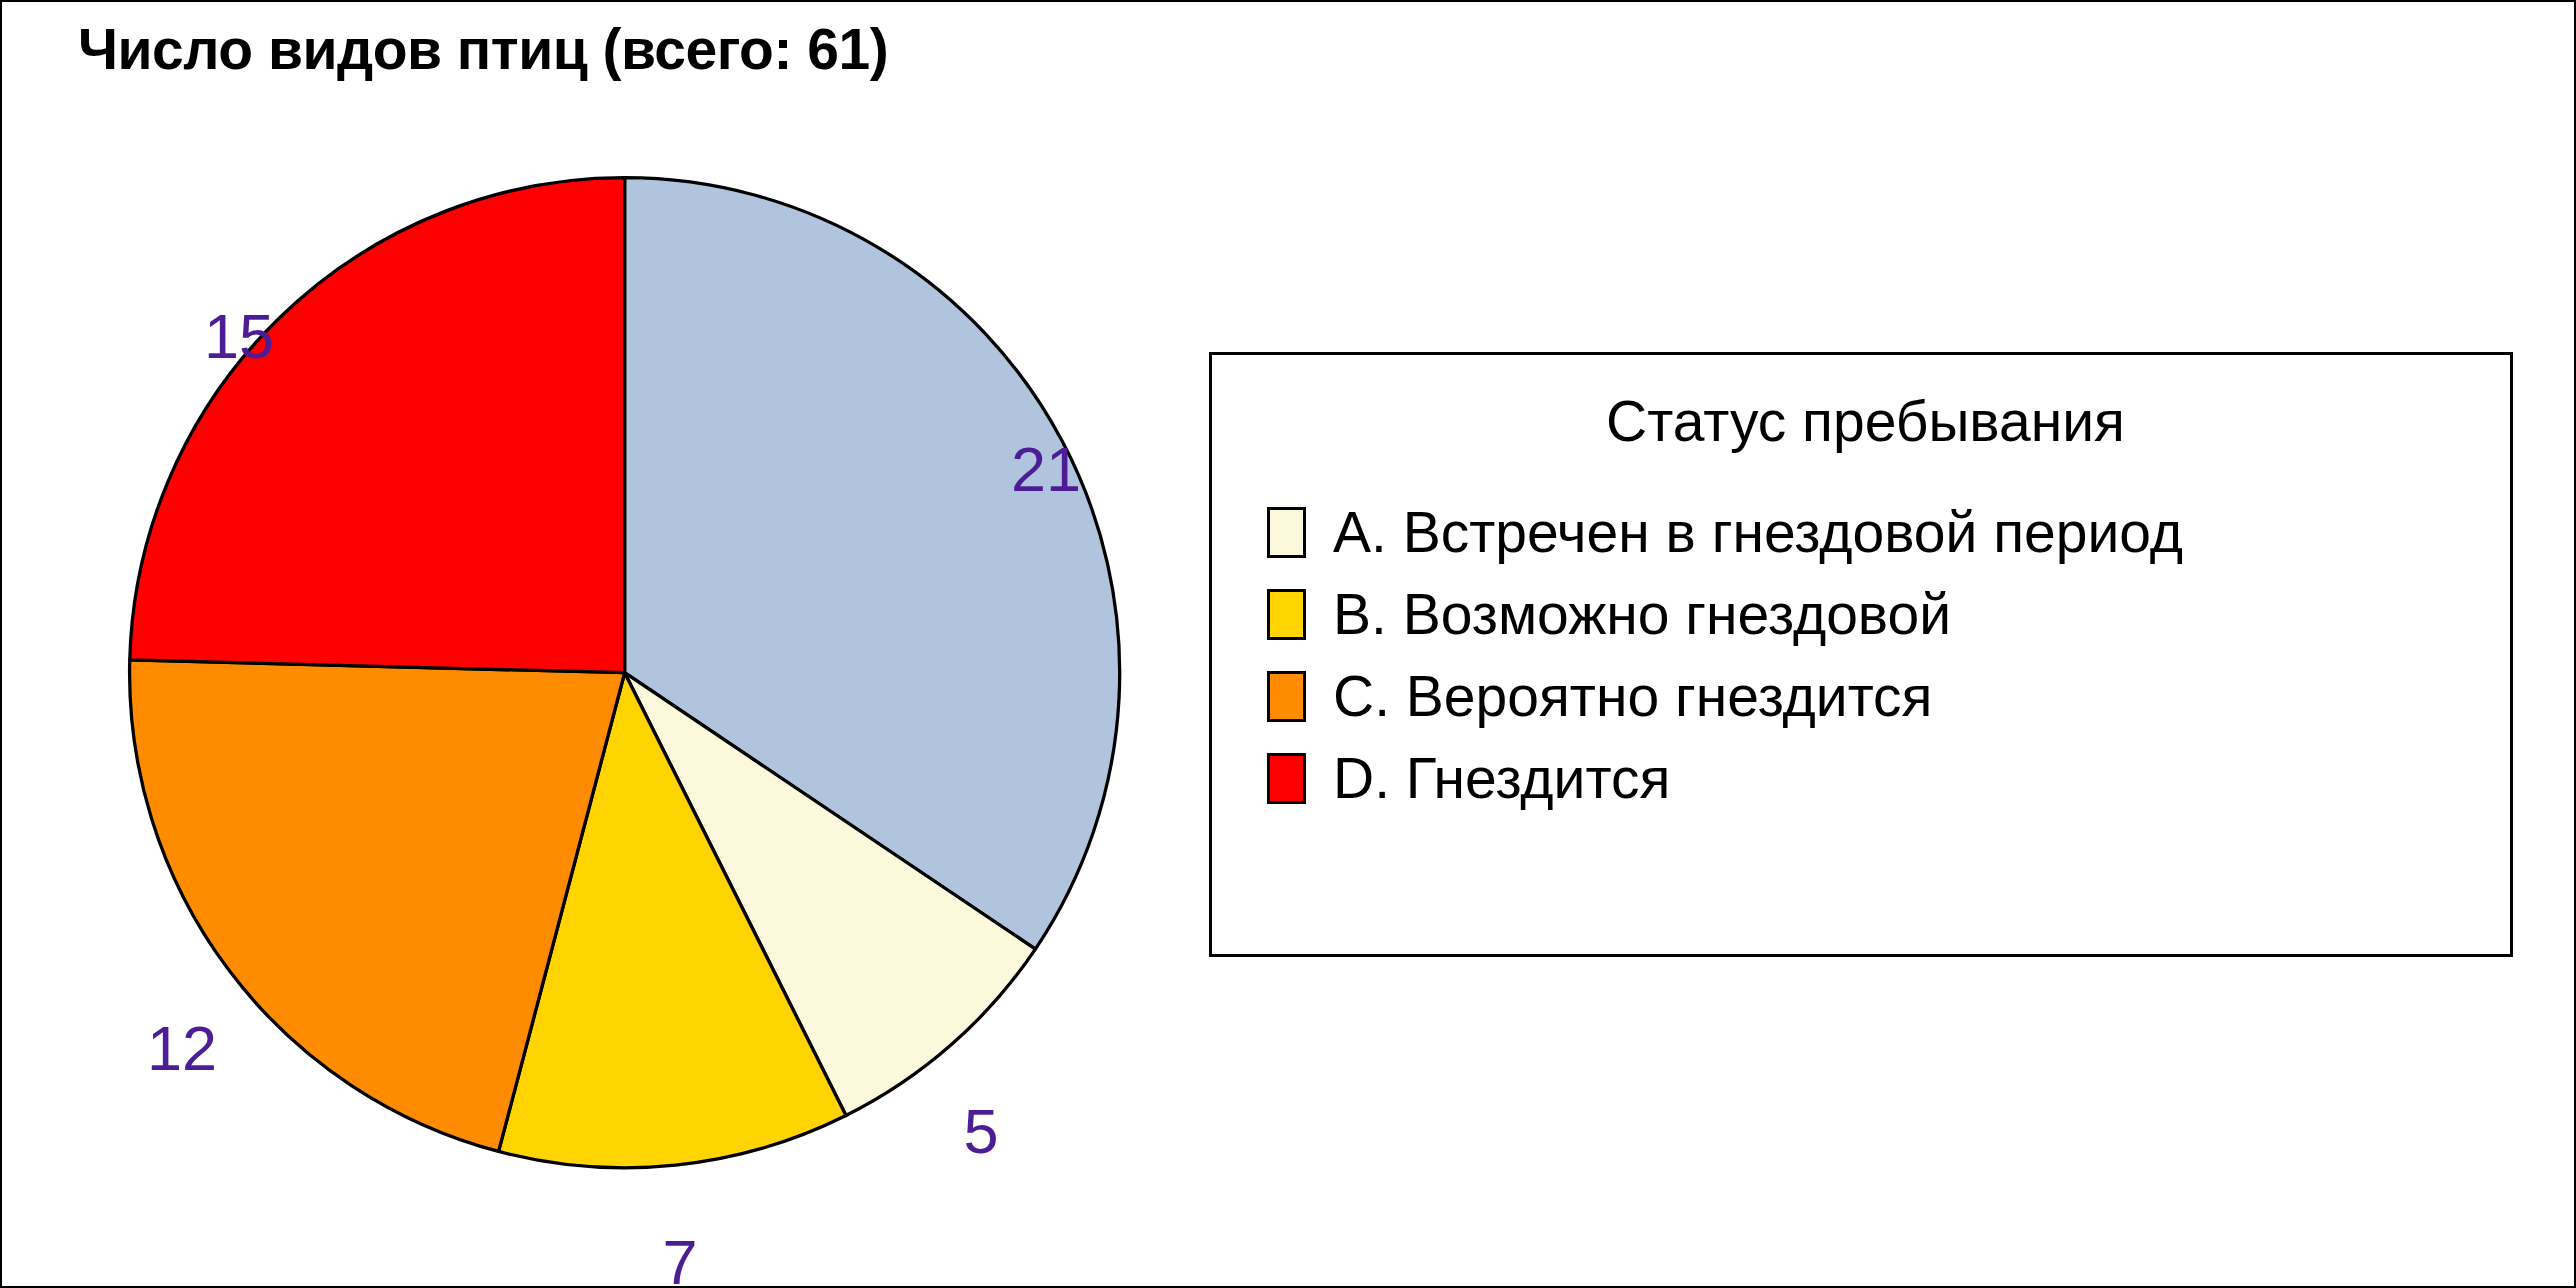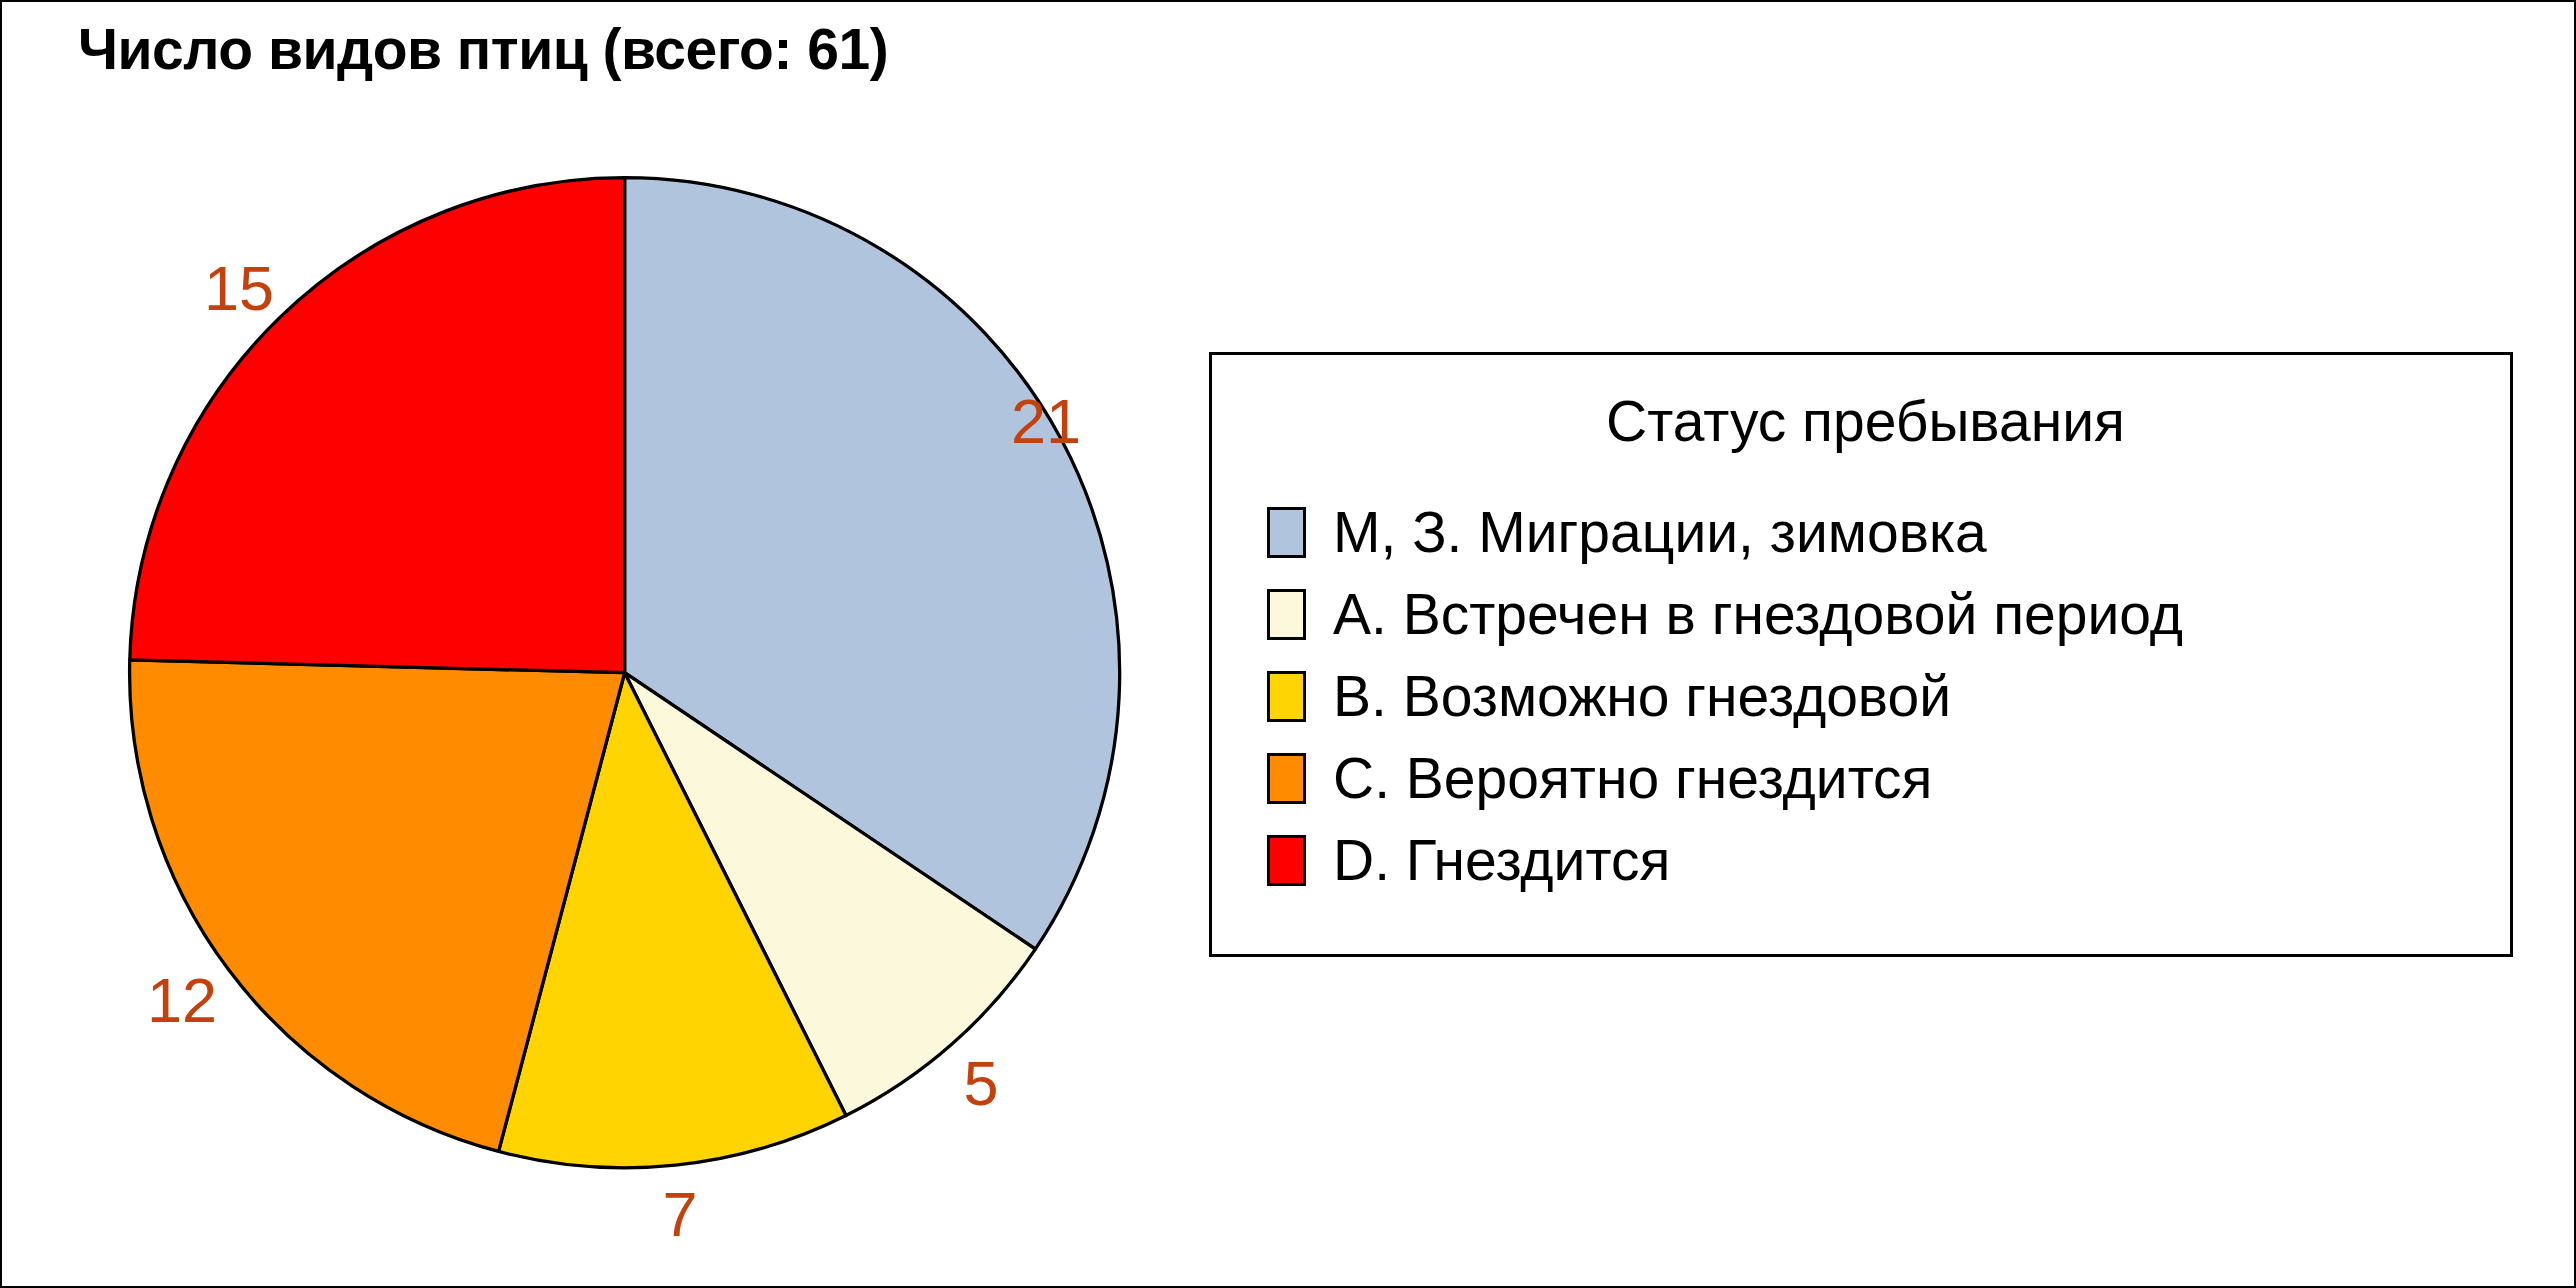--- a/index.html
+++ b/index.html
@@ -36,24 +36,25 @@
     height: 1288px;
   }
   #pie-svg {
     position: absolute;
     left: 0;
     top: 0;
   }
   .slice-label {
     position: absolute;
     font-size: 63px;
-    color: #c2410c;
+    color: #4c1d95;
     white-space: nowrap;
     transform: translate(-50%, -50%);
     text-align: center;
+    margin-top: 48px;
   }
   #legend-box {
     position: absolute;
     left: 1207px;
     top: 350px;
     width: 1304px;
     height: 605px;
     border: 3.8px solid #000000;
     background: #ffffff;
     box-sizing: border-box;
@@ -117,24 +118,20 @@
         <div class="slice-label" style="left: 678px; top: 1212px;">7</div>
         <div class="slice-label" style="left: 180px; top: 998px;">12</div>
         <div class="slice-label" style="left: 237px; top: 286px;">15</div>
       </div>
   </div>
 
   <div id="legend-box">
     <div id="legend-title">Статус пребывания</div>
     <div id="legend-items">
         <div class="legend-item">
-          <span class="legend-swatch" style="background: rgb(176, 196, 222);"></span>
-          <span class="legend-label">M, З. Миграции, зимовка</span>
-        </div>
-        <div class="legend-item">
           <span class="legend-swatch" style="background: rgb(252, 248, 220);"></span>
           <span class="legend-label">A. Встречен в гнездовой период</span>
         </div>
         <div class="legend-item">
           <span class="legend-swatch" style="background: rgb(255, 212, 0);"></span>
           <span class="legend-label">B. Возможно гнездовой</span>
         </div>
         <div class="legend-item">
           <span class="legend-swatch" style="background: rgb(255, 140, 0);"></span>
           <span class="legend-label">C. Вероятно гнездится</span>

